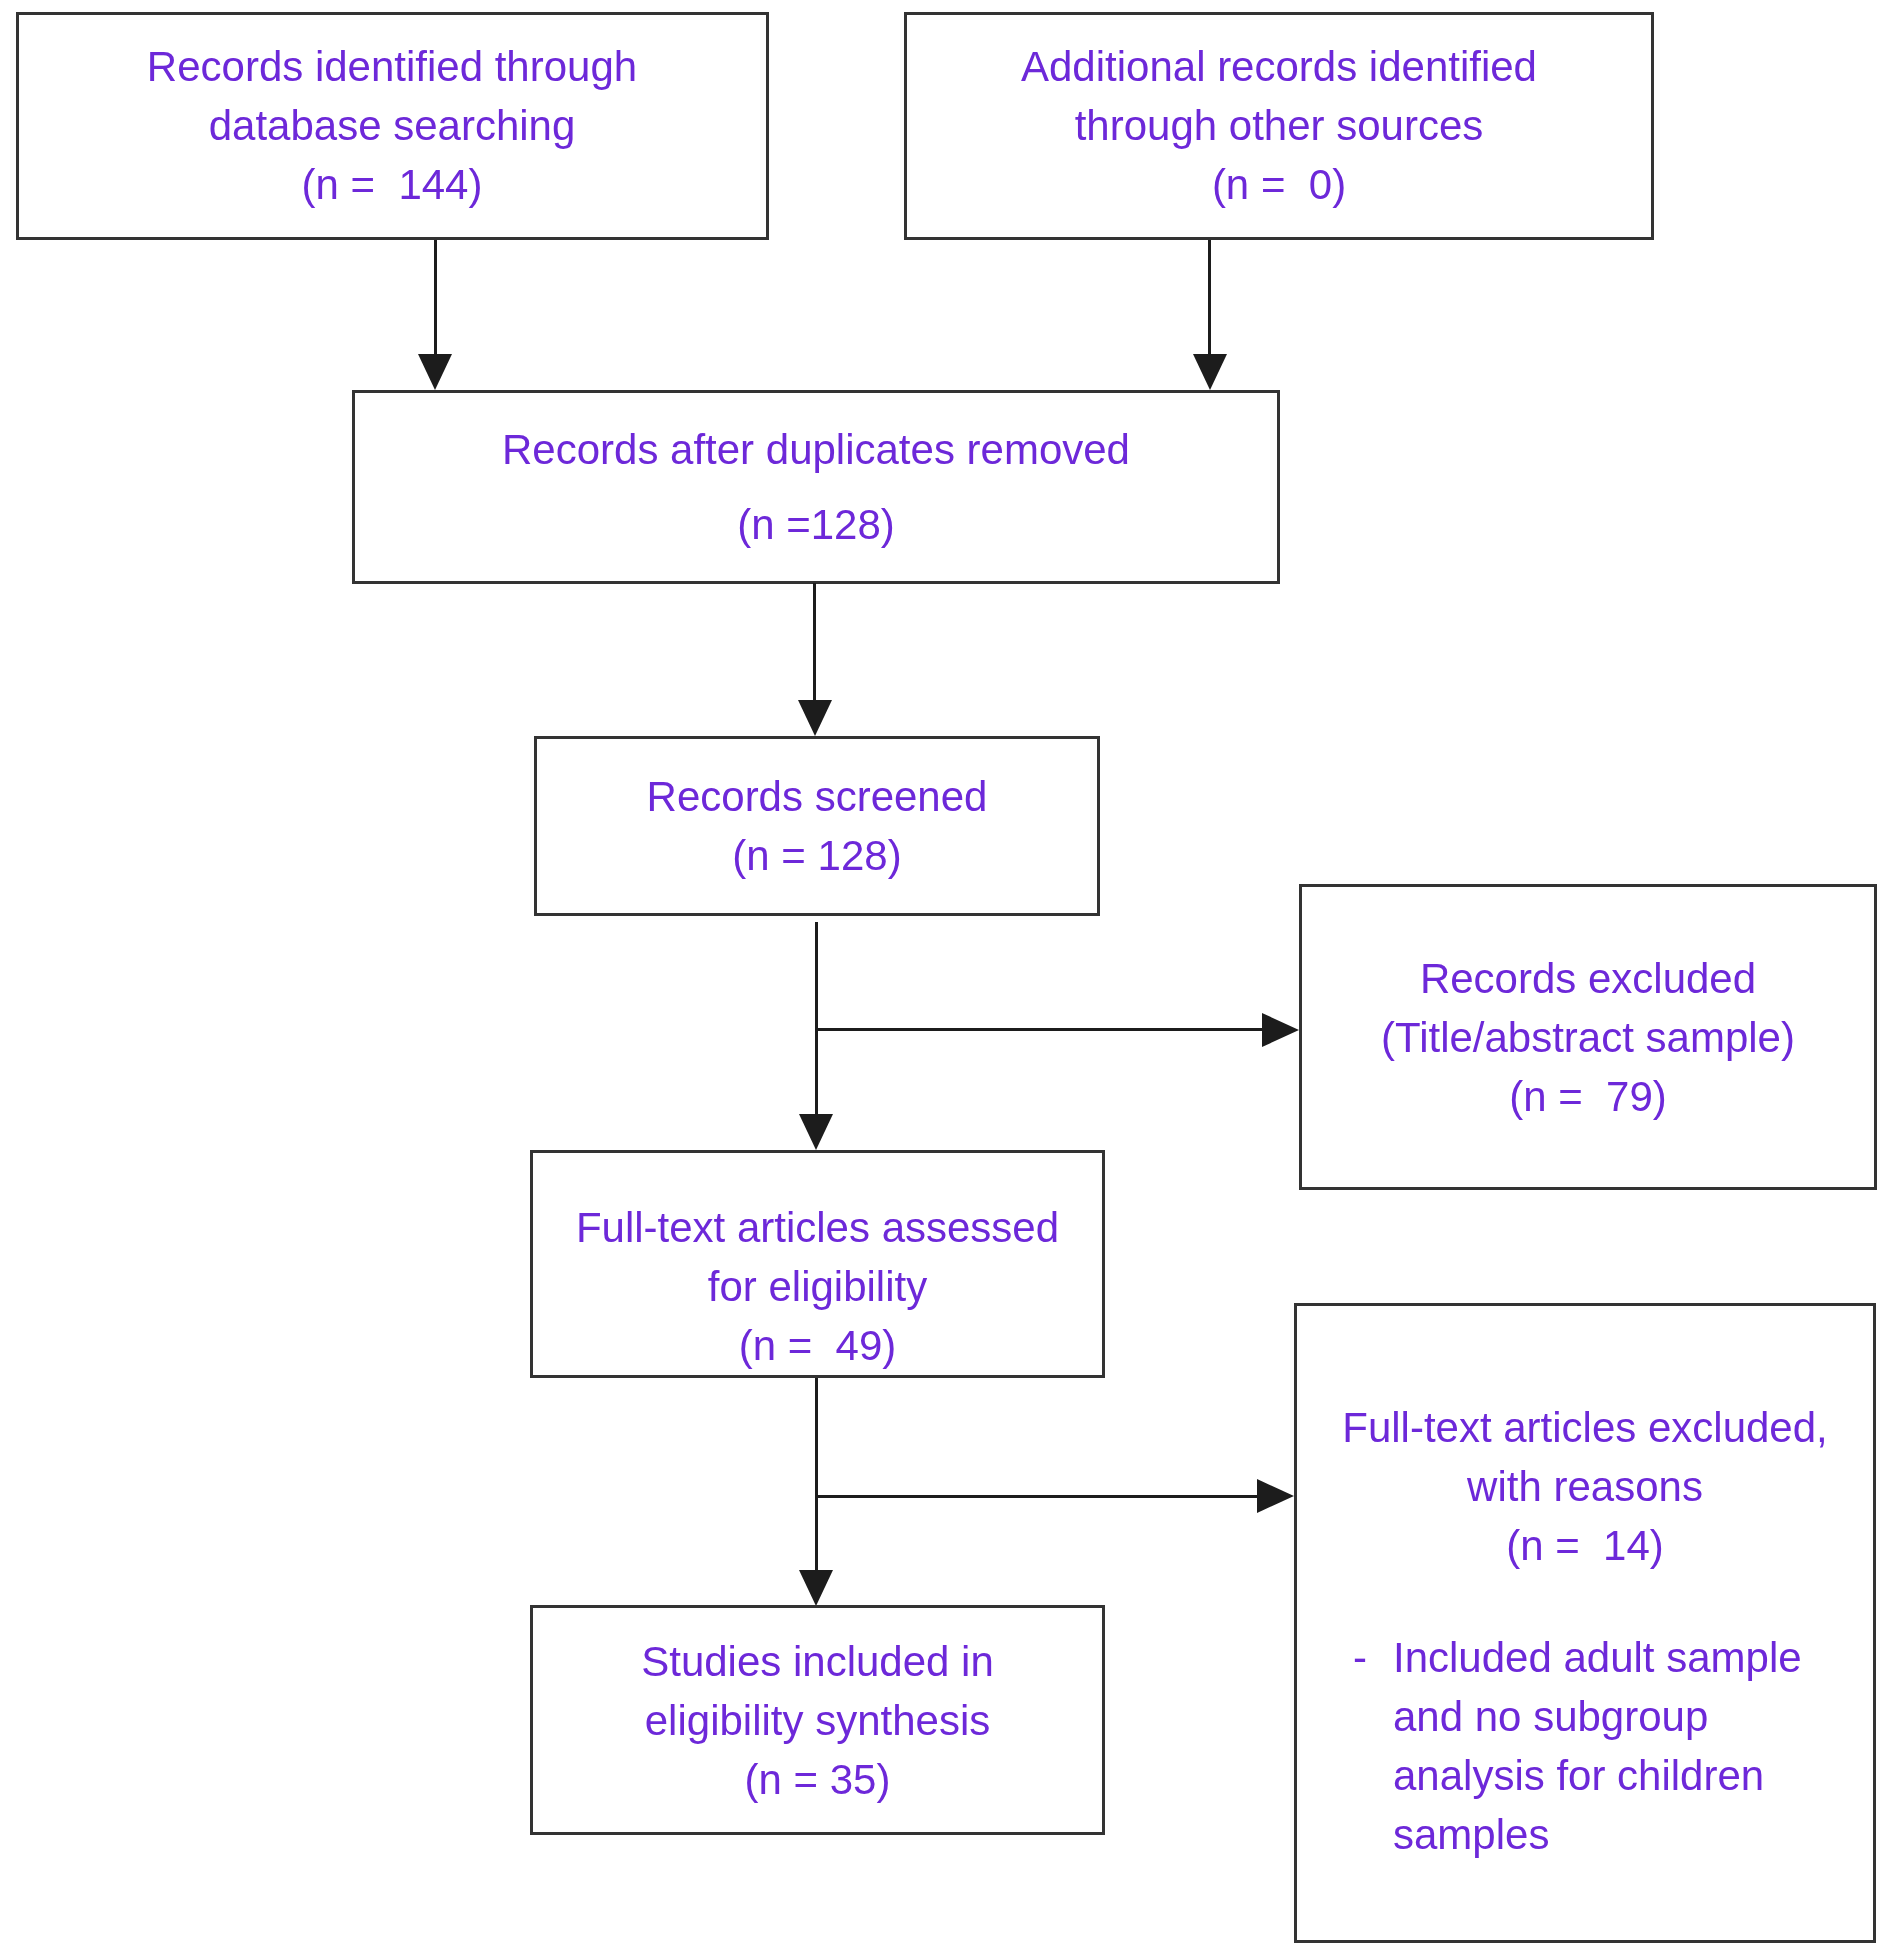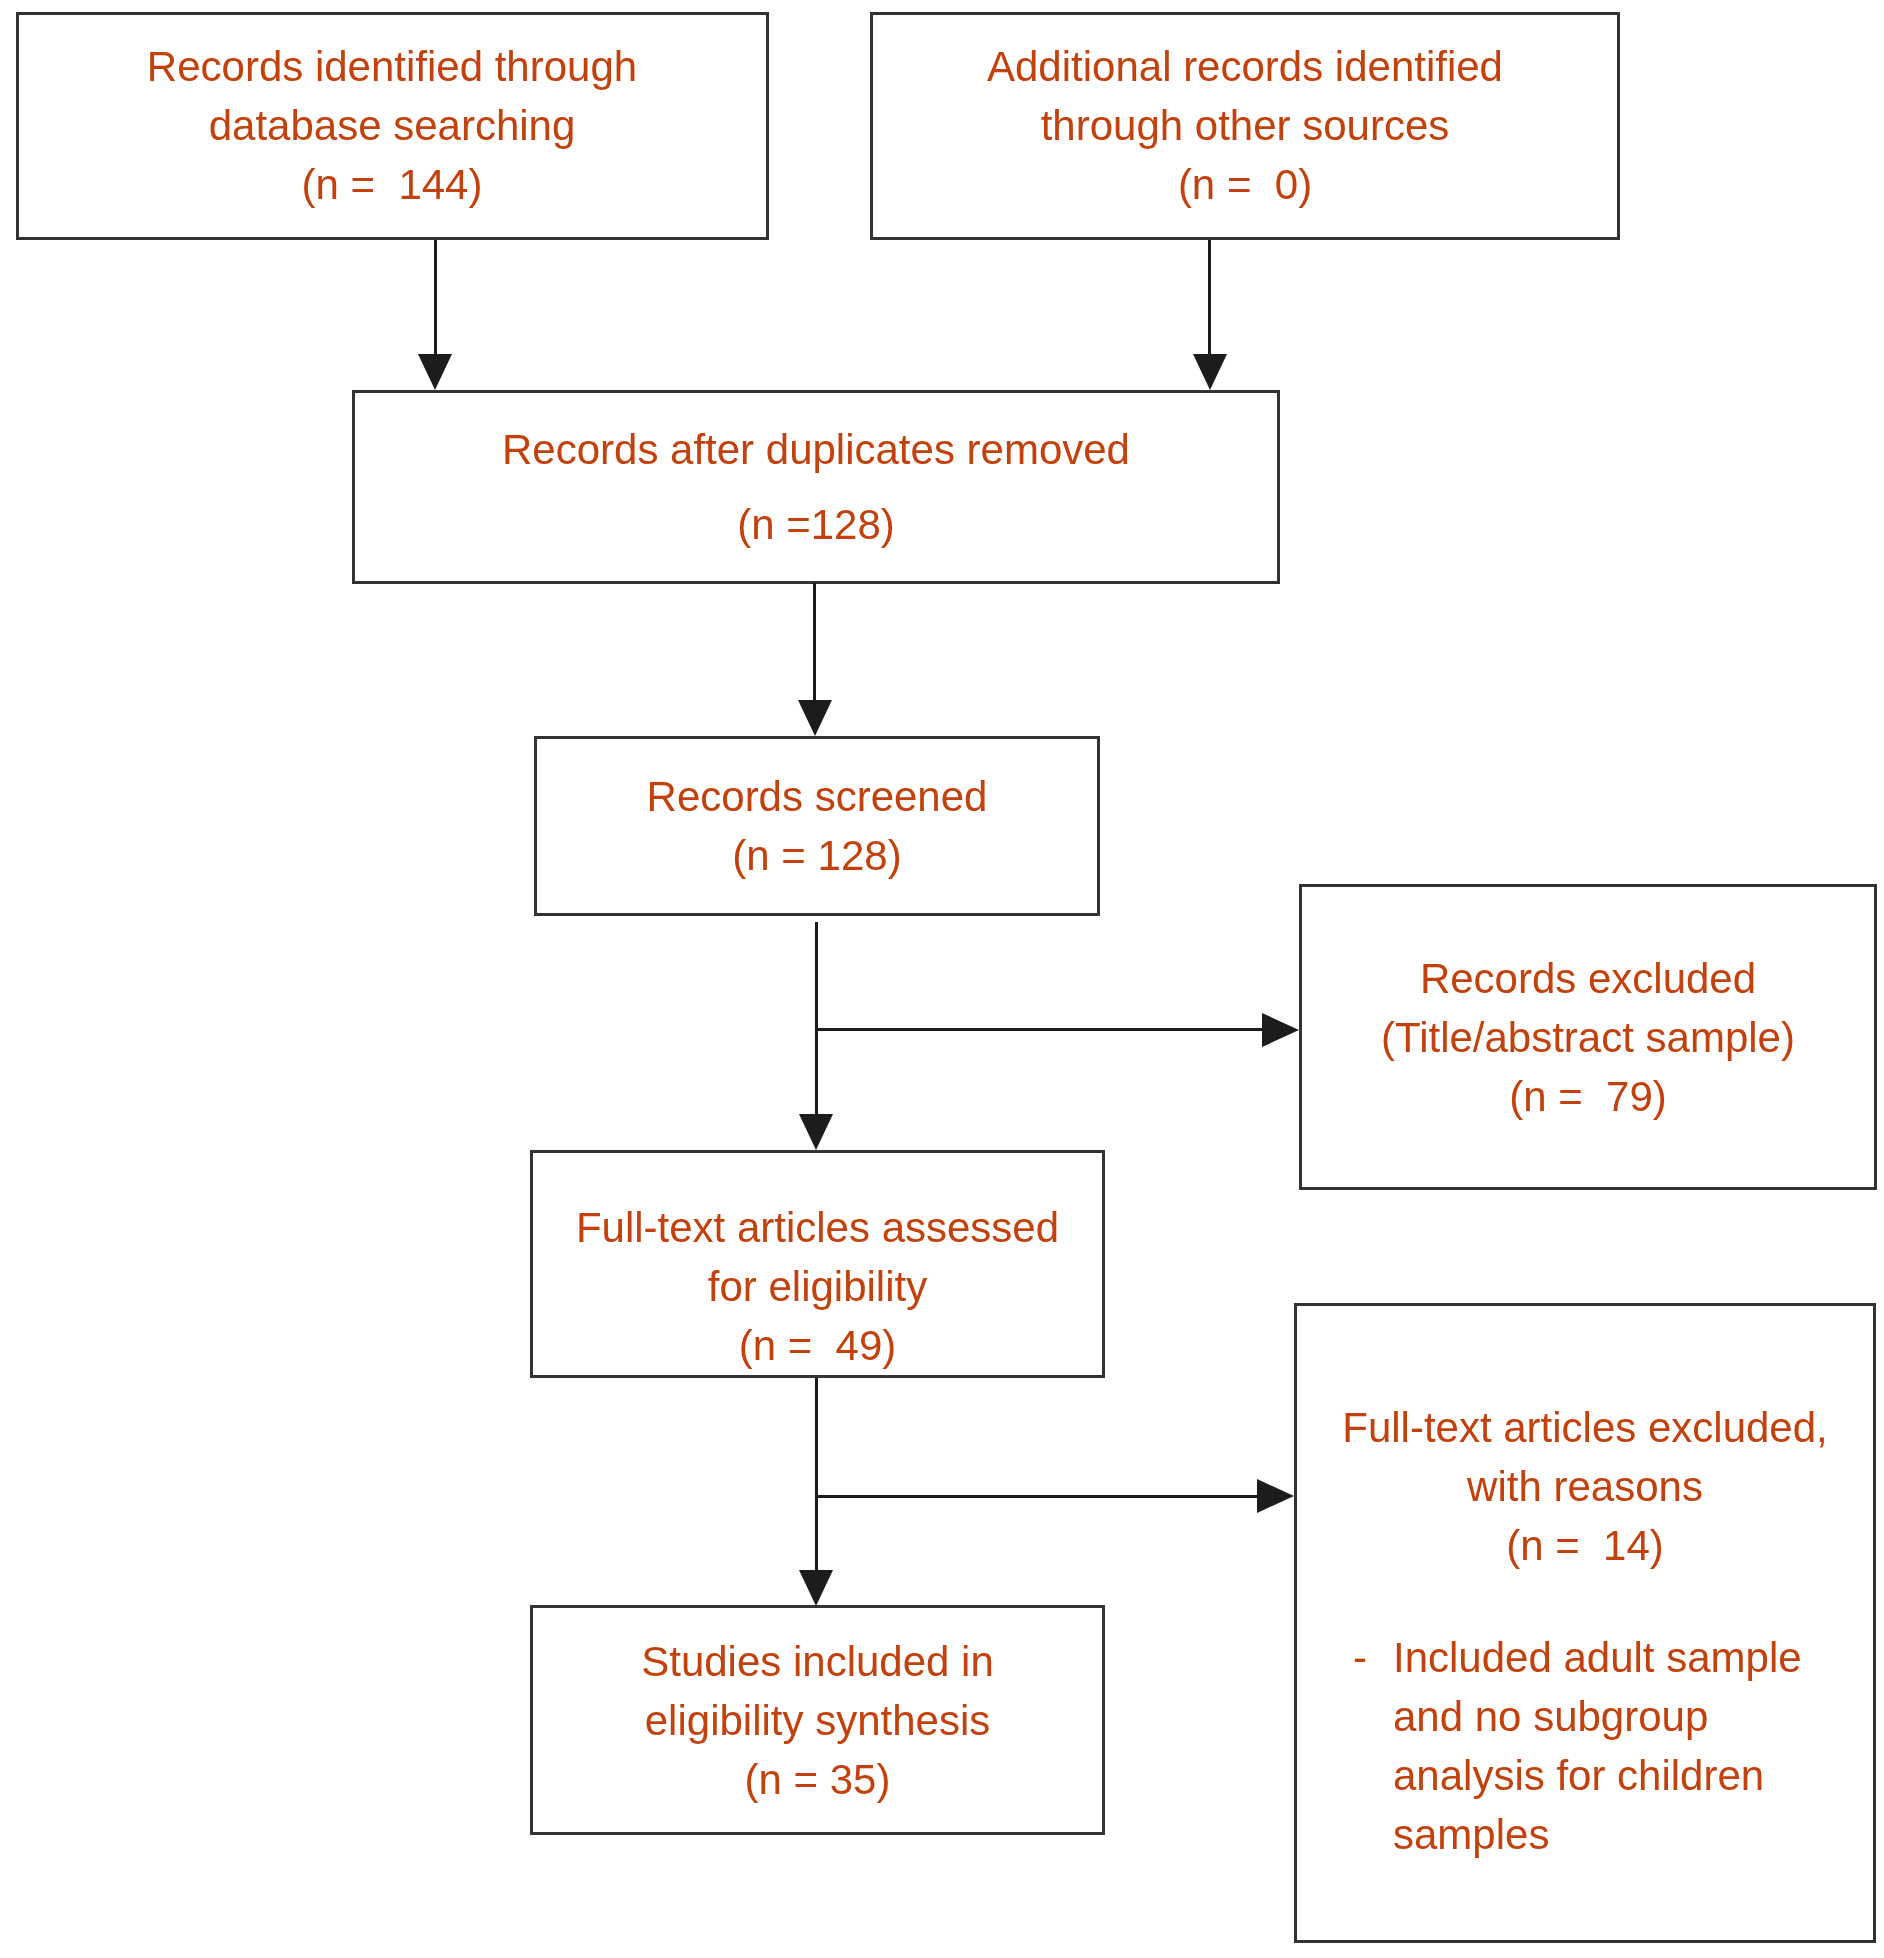--- a/index.html
+++ b/index.html
@@ -6,21 +6,21 @@
     margin: 0;
     padding: 0;
     background: #ffffff;
   }
   .canvas {
     position: relative;
     width: 1884px;
     height: 1959px;
     background: #ffffff;
     font-family: "Liberation Sans", sans-serif;
-    color: #c2410c;
+    color: #6d28d9;
     overflow: hidden;
   }
   .box {
     position: absolute;
     box-sizing: border-box;
     border: 3.9px solid #333333;
     background: #ffffff;
     display: flex;
     flex-direction: column;
     justify-content: center;
@@ -79,21 +79,21 @@
 <body>
 
 <div class="canvas">
 
   <div class="box" style="left:15.5px; top:11.6px; width:753px; height:228px;">
     <div class="line">Records identified through</div>
     <div class="line">database searching</div>
     <div class="count-line"><span>(n =  </span><span class="count-value">144</span><span>)</span></div>
   </div>
 
-  <div class="box" style="left:870px; top:11.6px; width:750px; height:228px;">
+  <div class="box" style="left:904px; top:11.6px; width:750px; height:228px;">
     <div class="line">Additional records identified</div>
     <div class="line">through other sources</div>
     <div class="count-line"><span>(n =  </span><span class="count-value">0</span><span>)</span></div>
   </div>
 
   <div class="vline" style="left:434px; top:240px; height:116px;"></div>
   <div class="arrowhead-down" style="left:418px; top:354px;"></div>
 
   <div class="vline" style="left:1208px; top:240px; height:116px;"></div>
   <div class="arrowhead-down" style="left:1193px; top:354px;"></div>

